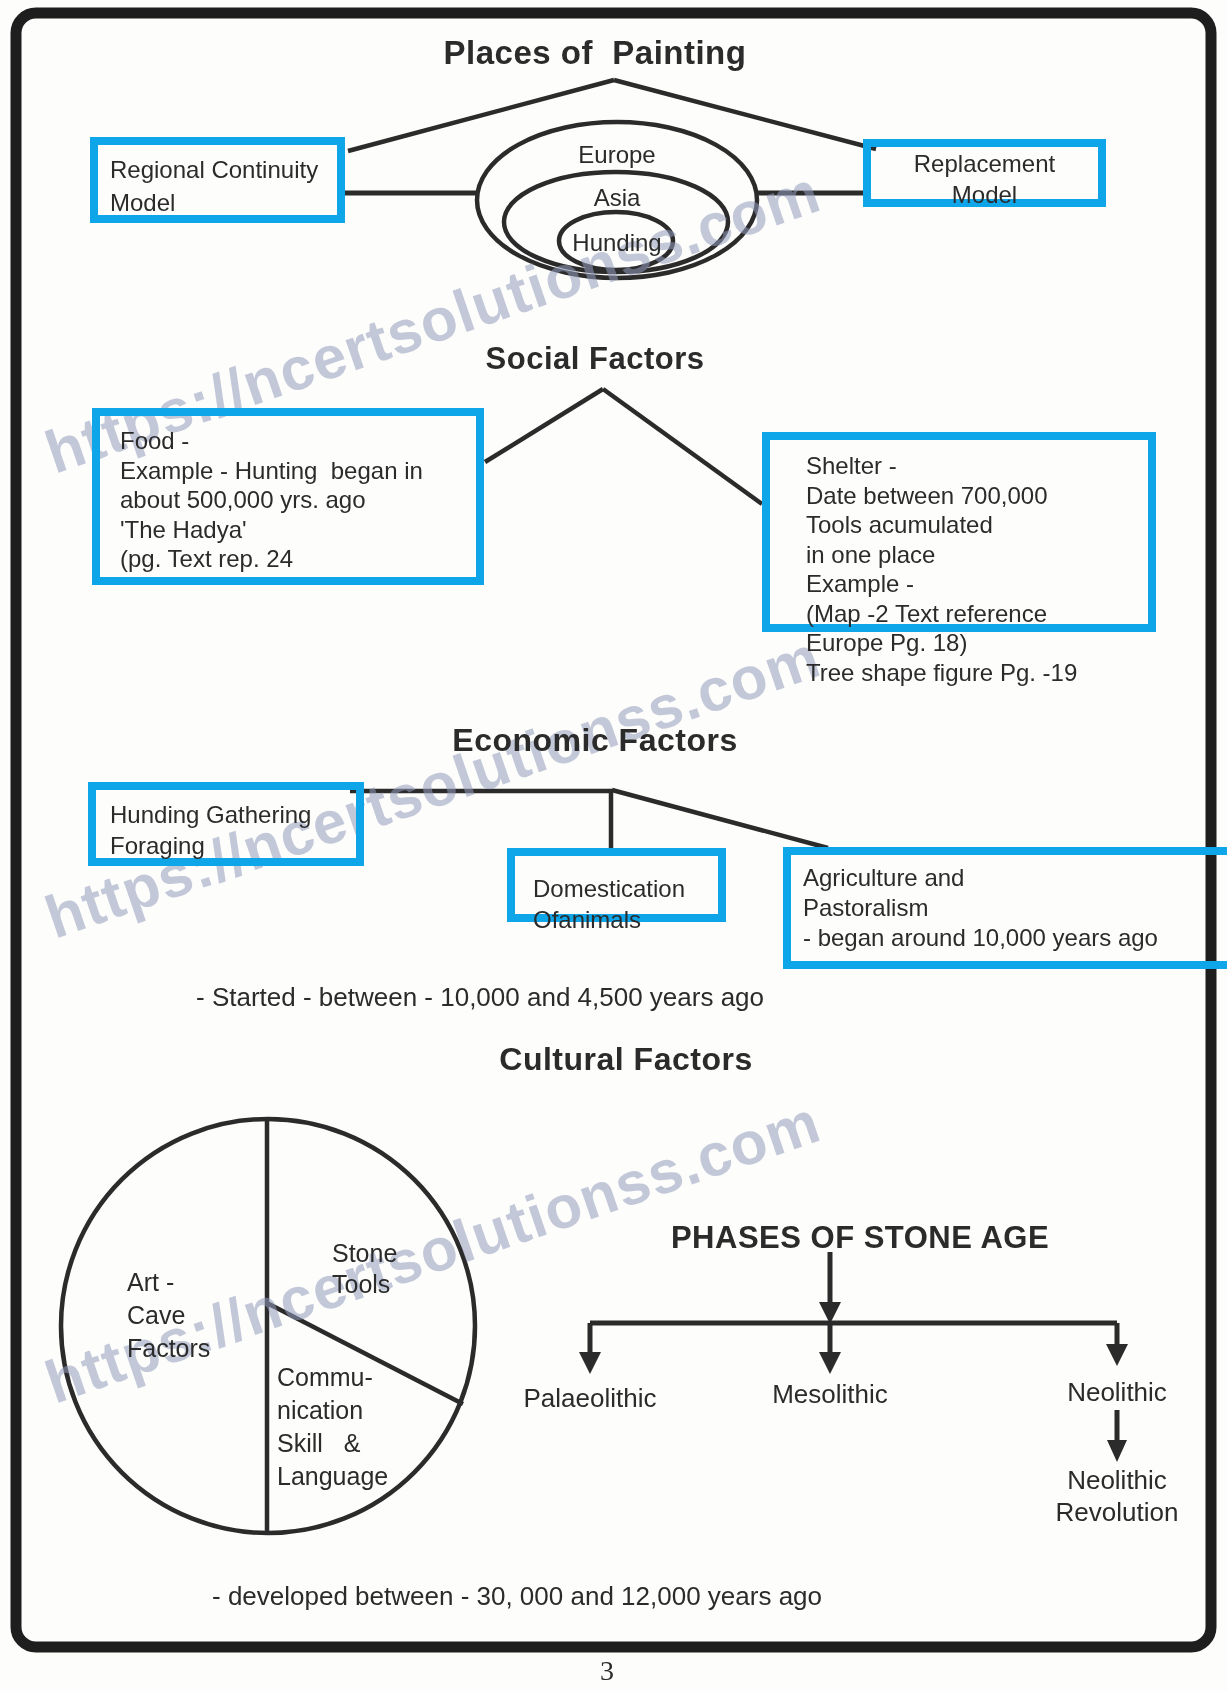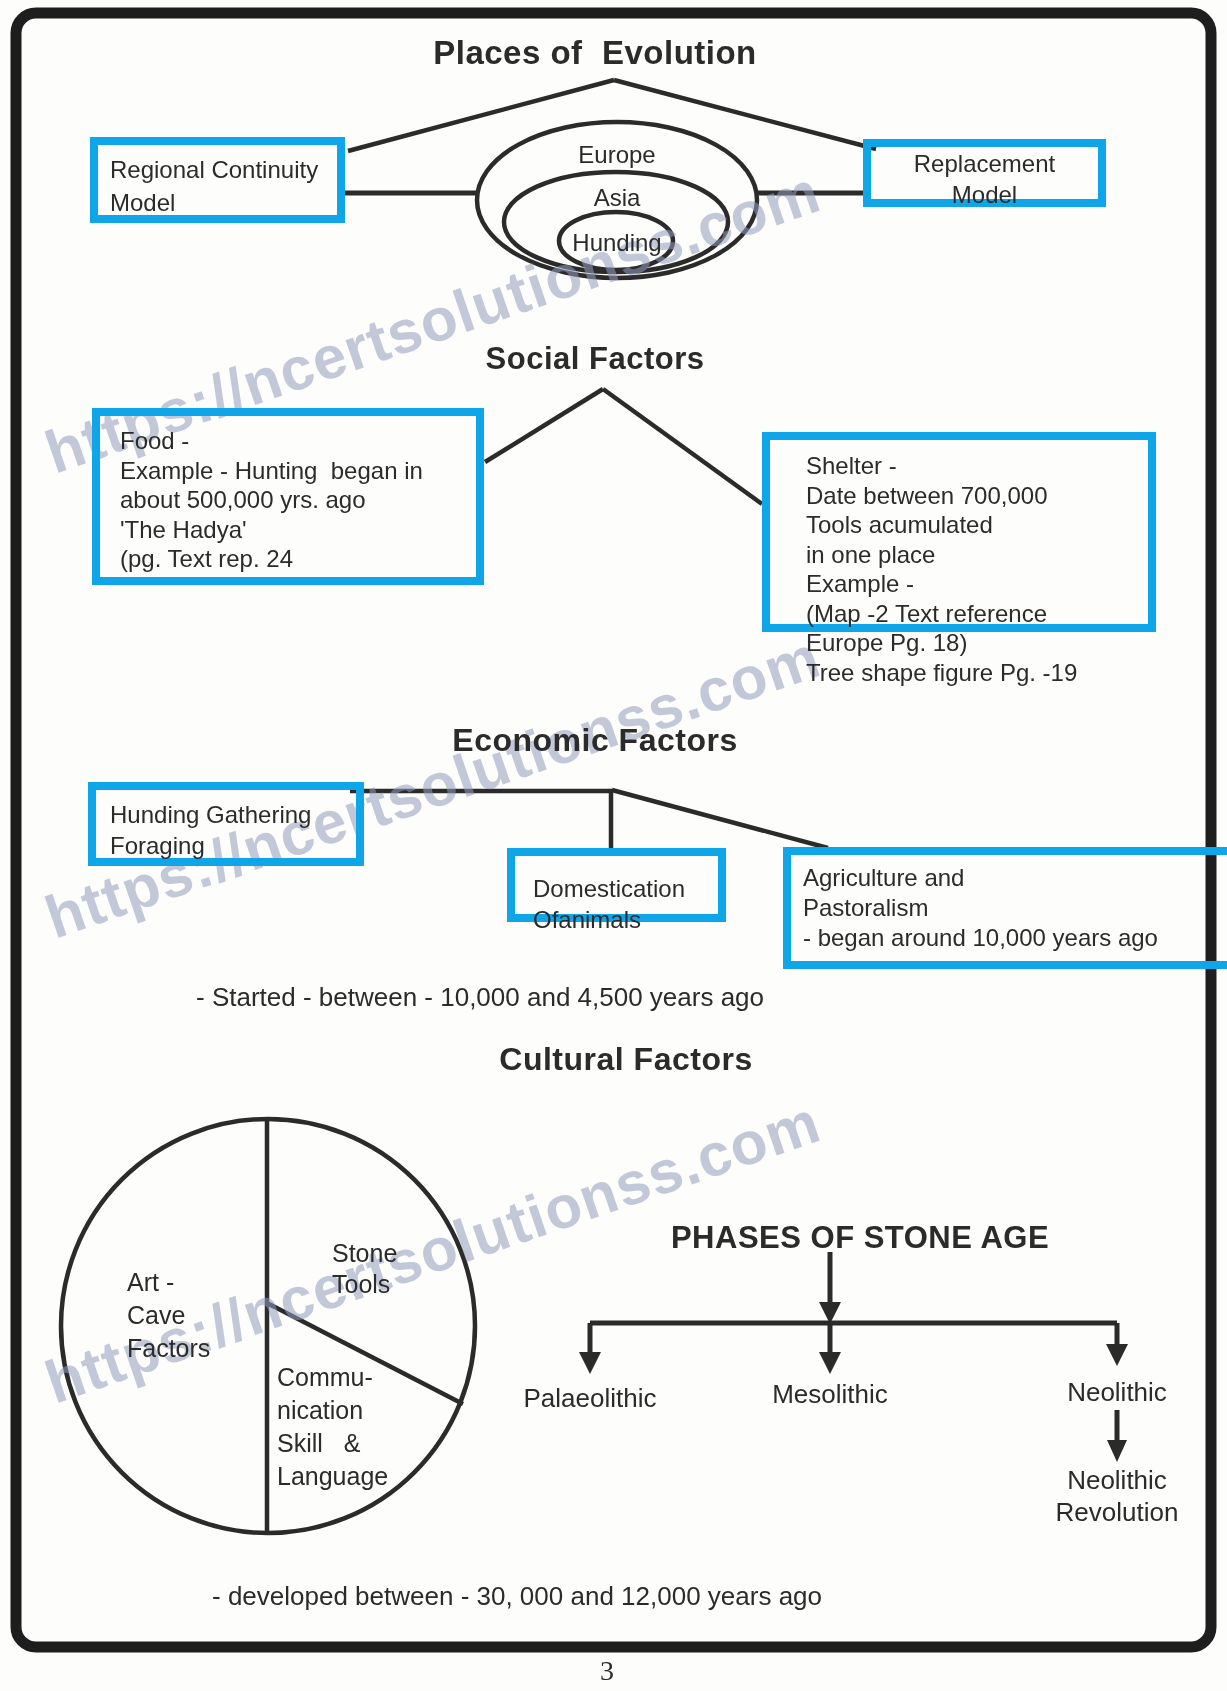--- a/index.html
+++ b/index.html
@@ -63,21 +63,21 @@
     <path d="M1117,1323 L1117,1346" stroke="#2b2b2b" stroke-width="5" fill="none"></path>
     <polygon points="1106,1344 1128,1344 1117,1366" fill="#2b2b2b"></polygon>
     <path d="M1117,1410 L1117,1442" stroke="#2b2b2b" stroke-width="5" fill="none"></path>
     <polygon points="1107,1440 1127,1440 1117,1462" fill="#2b2b2b"></polygon>
   </svg>
 
   <div class="wm" style="top:420px">https://ncertsolutionss.com</div>
   <div class="wm" style="top:885px">https://ncertsolutionss.com</div>
   <div class="wm" style="top:1350px">https://ncertsolutionss.com</div>
 
-  <div class="txt heading" style="left:370px;top:34px;width:450px;font-size:33px;">Places of  Evolution</div>
+  <div class="txt heading" style="left:370px;top:34px;width:450px;font-size:33px;">Places of  Painting</div>
 
   <div class="box lines" style="left:90px;top:137px;width:255px;height:86px;padding:8px 0 0 12px;font-size:24px;line-height:33px;">
       <div class="ln">Regional Continuity</div>
       <div class="ln">Model</div>
     </div>
 
   <div class="box lines center" style="left:863px;top:139px;width:243px;height:68px;padding-top:1px;font-size:24px;line-height:31px;">
       <div class="ln">Replacement</div>
       <div class="ln">Model</div>
     </div>

